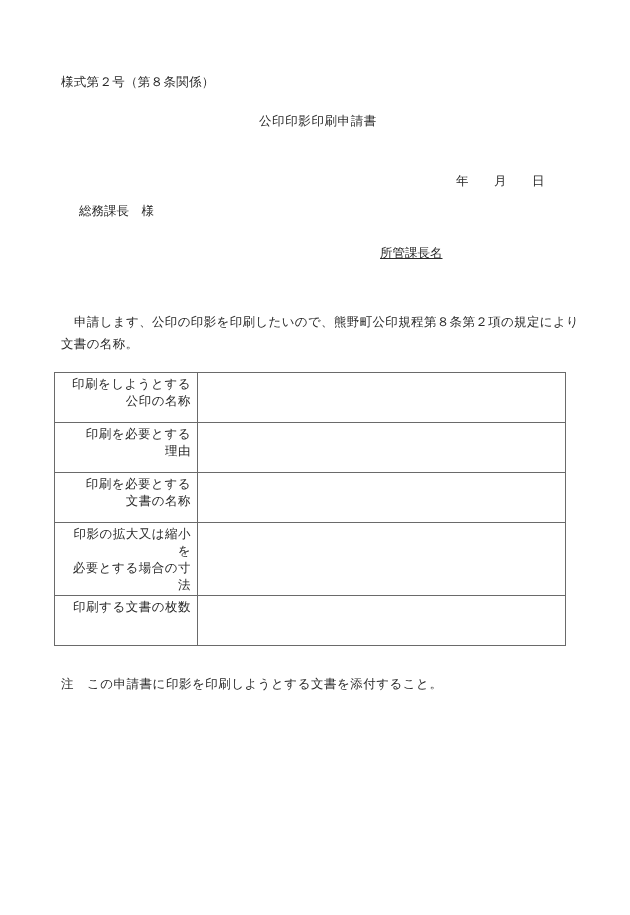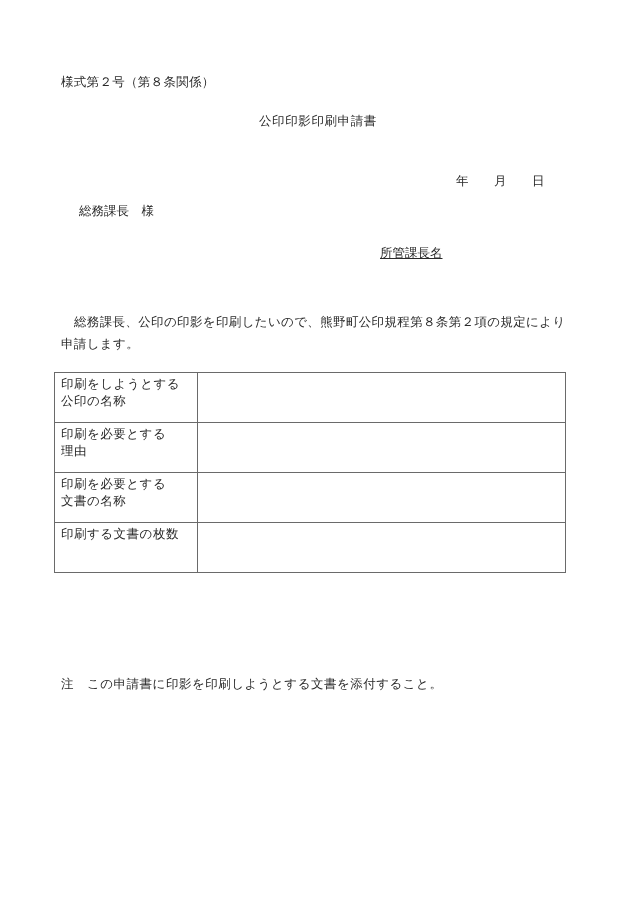--- a/index.html
+++ b/index.html
@@ -15,56 +15,61 @@
   .date span { display: inline-block; }
   .addressee { left: 61px; top: 203px; margin-left: 18px; }
   .manager { left: 380px; top: 245px; text-decoration: underline; }
   .body-text { left: 61px; top: 311px; width: 520px; white-space: normal; line-height: 22px; letter-spacing: 0.35px; }
   .body-text .indent { padding-left: 13px; }
   table.form {
     position: absolute; left: 54px; top: 372px; width: 512px;
     border-collapse: collapse; table-layout: fixed;
   }
   table.form td { border: 1.5px solid #6a6a6a; height: 45px; vertical-align: top; padding: 2px 6px; line-height: 17px; }
-  table.form td.label { width: 130px; white-space: pre-line; letter-spacing: 0.5px; }
+  table.form td.label { width: 130px; white-space: pre-line; letter-spacing: 0.5px; text-align: right; }
   .note { left: 61px; top: 676px; letter-spacing: 0.5px; }
 </style>
 </head>
 <body>
 
 <div class="abs form-no">様式第２号（第８条関係）</div>
 <div class="abs title">公印印影印刷申請書</div>
 <div class="abs date">
   <span style="width:38px;">年</span><span style="width:38px;">月</span><span>日</span>
 </div>
 <div class="abs addressee">総務課長　様</div>
 <div class="abs manager">所管課長名</div>
 
 <div class="abs body-text">
-  <div class="indent">総務課長、公印の印影を印刷したいので、熊野町公印規程第８条第２項の規定により</div>
-  <div>申請します。</div>
+  <div class="indent">申請します、公印の印影を印刷したいので、熊野町公印規程第８条第２項の規定により</div>
+  <div>文書の名称。</div>
 </div>
 
 <table class="form">
   <tbody>
       <tr>
     <td class="label">印刷をしようとする
 公印の名称</td>
     <td></td>
   </tr>
   <tr>
     <td class="label">印刷を必要とする
 理由</td>
     <td></td>
   </tr>
   <tr>
     <td class="label">印刷を必要とする
 文書の名称</td>
     <td></td>
   </tr>
   <tr>
+    <td class="label">印影の拡大又は縮小を
+必要とする場合の寸法</td>
+    <td></td>
+  </tr>
+  <tr>
     <td class="label">印刷する文書の枚数</td>
     <td></td>
   </tr>
 </tbody>
   </table>
 
 <div class="abs note">注　この申請書に印影を印刷しようとする文書を添付すること。</div>
 
 </body></html>

